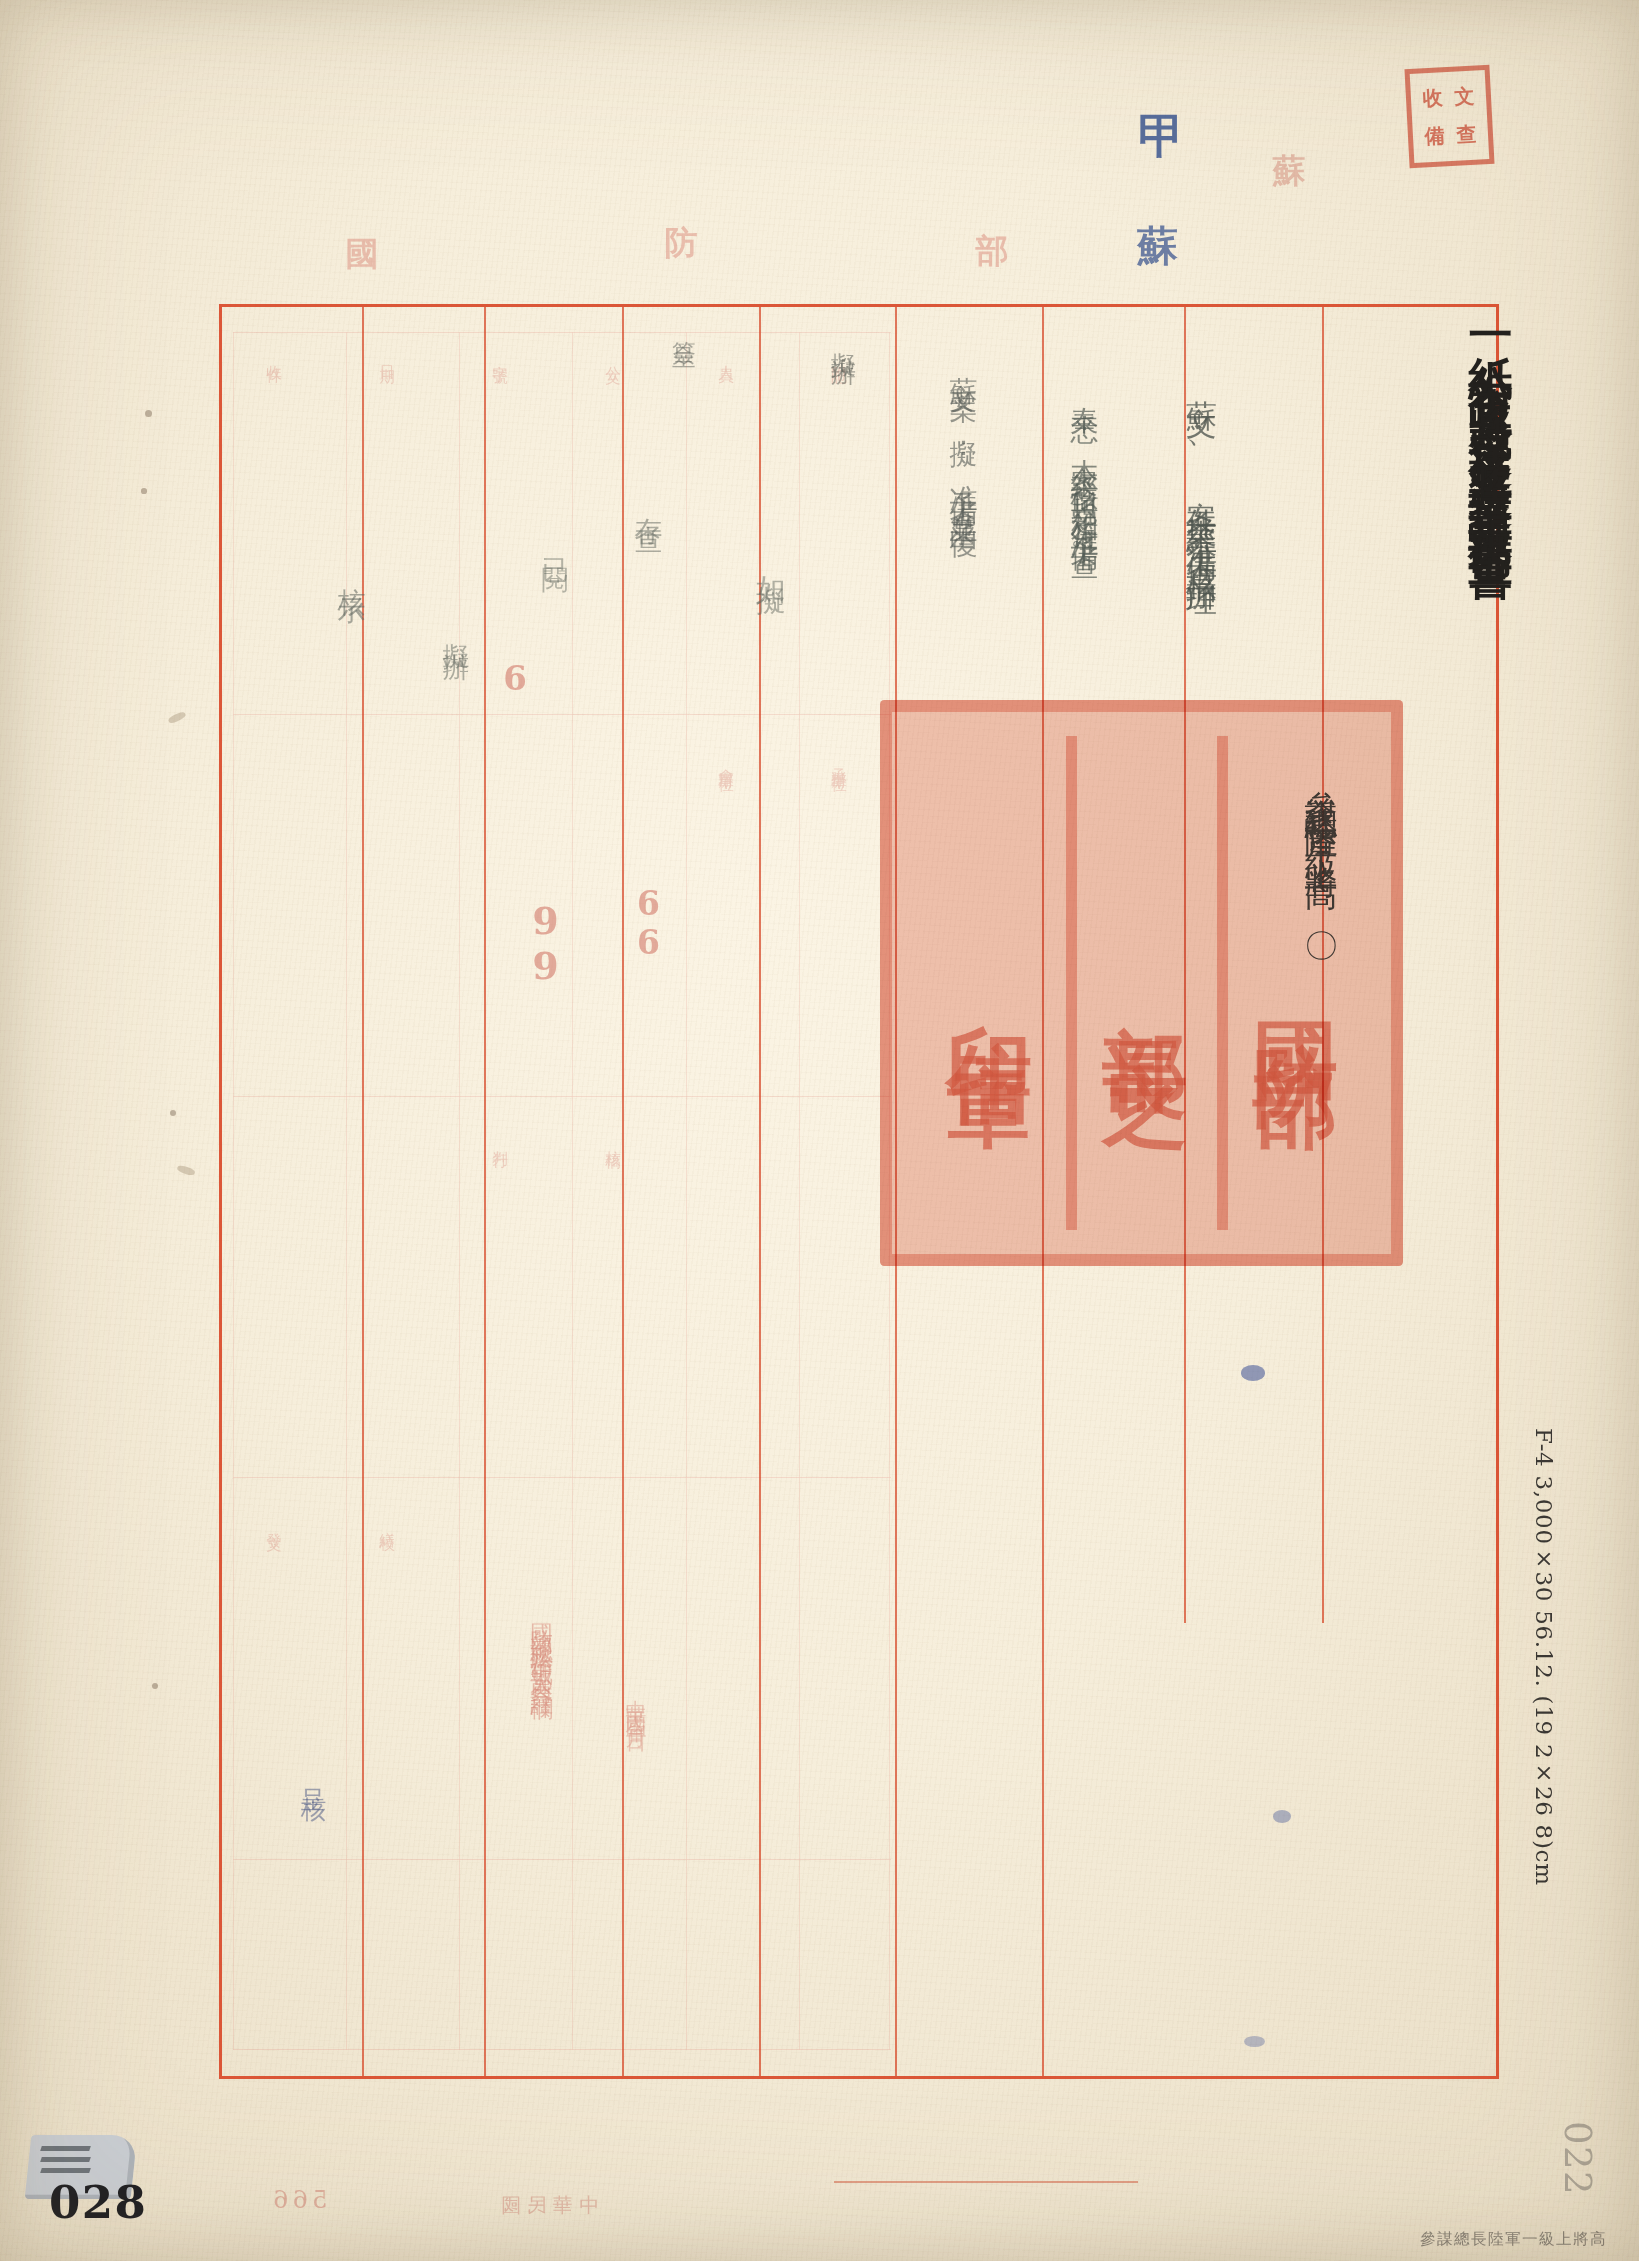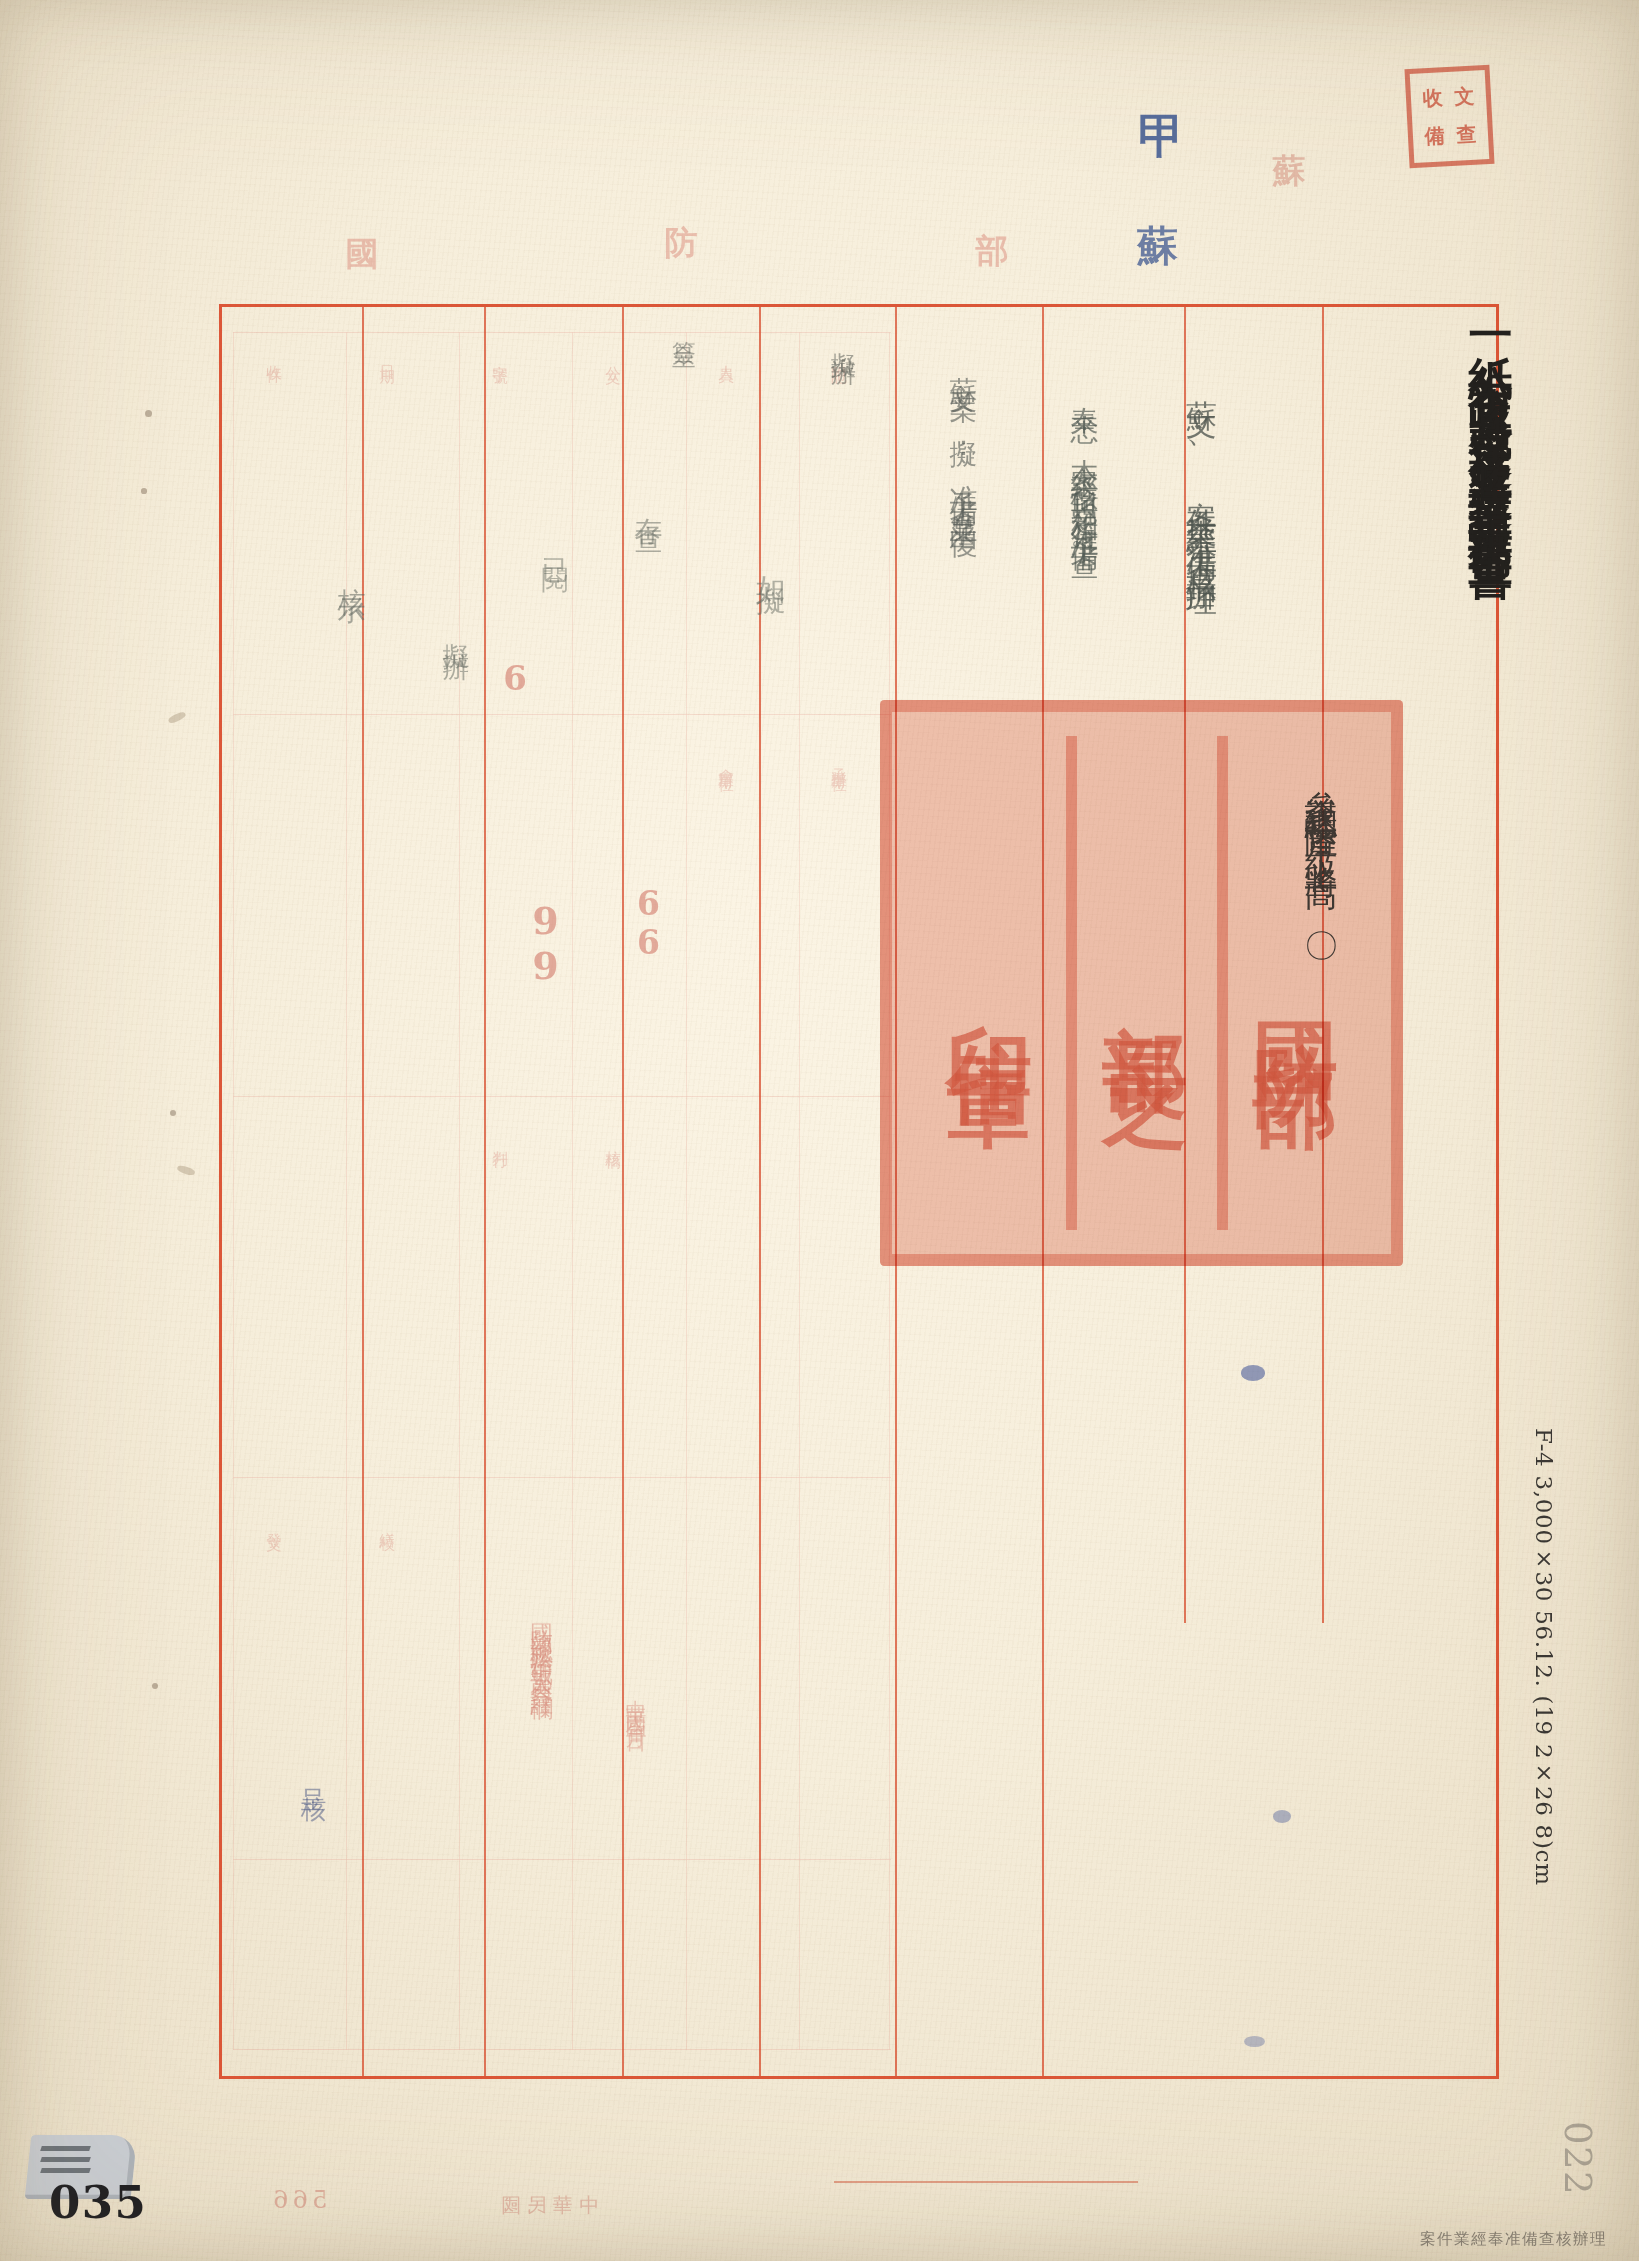--- a/index.html
+++ b/index.html
@@ -460,22 +460,22 @@
   <div class="bottom-mirror2">中華民國</div>
   <div class="bottom-rule"></div>
 
   <div class="page-tab">
     <div class="tab-shape"></div>
     <div class="tab-lines">
         <i></i>
         <i></i>
         <i></i>
       </div>
-    <div class="tab-num">035</div>
+    <div class="tab-num">028</div>
   </div>
 
   <div class="page-num-right">022</div>
 
-  <div class="footer-note">案件業經奉准備查核辦理</div>
+  <div class="footer-note">參謀總長陸軍一級上將高</div>
 
   <div class="edge-shadow"></div>
 </div>
 
 
 </body></html>

